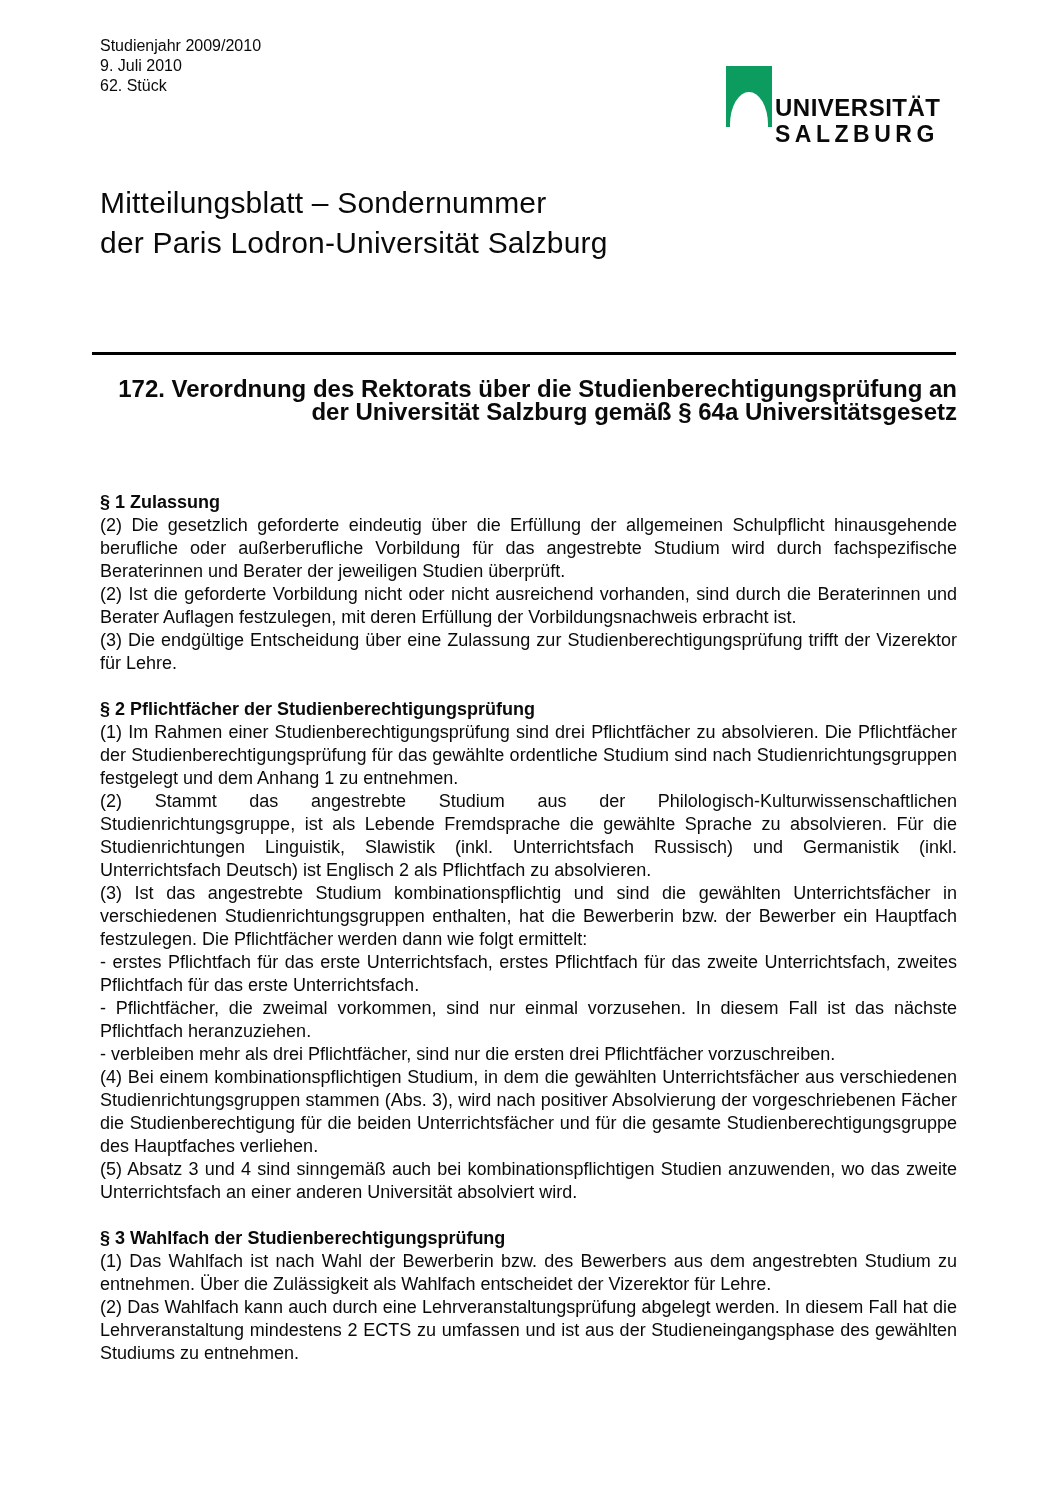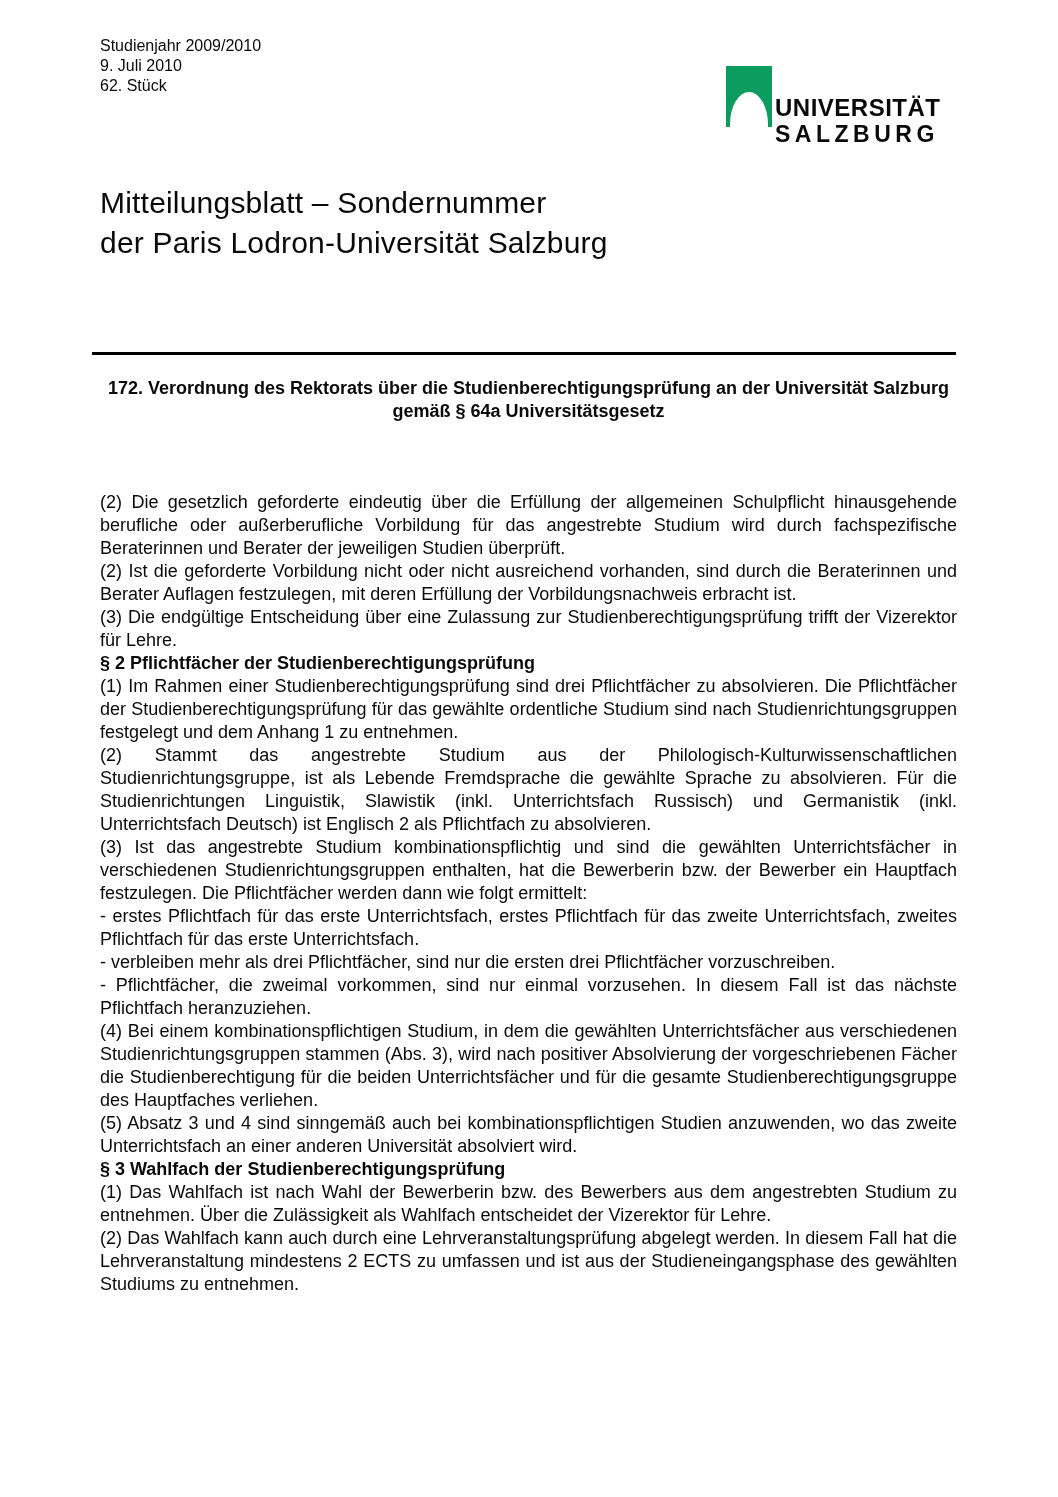--- a/index.html
+++ b/index.html
@@ -86,37 +86,37 @@
     height: 3px;
     background: #000000;
   }
 
   
   .ordinance {
     position: absolute;
     left: 100px;
     top: 377px;
     width: 857px;
-    font-size: 18px;
+    font-size: 24px;
     font-weight: bold;
     line-height: 23px;
-    text-align: center;
+    text-align: right;
   }
 
   
   .doc-main {
     position: absolute;
     left: 100px;
     top: 491px;
     width: 857px;
     font-size: 18px;
     line-height: 23px;
     text-align: justify;
   }
-  .doc-main section + section { }
+  .doc-main section + section { margin-top: 23px; }
   .doc-main h2 {
     font-size: 18px;
     font-weight: bold;
     line-height: 23px;
     text-align: left;
   }
   .doc-main p { margin: 0; }
 </style>
 </head>
 <body>
@@ -144,33 +144,34 @@
     <div data-bind="document.title_line2">der Paris Lodron-Universität Salzburg</div>
   </h1>
 
   <div class="rule"></div>
 
   <div class="ordinance" data-bind="document.ordinance_heading">172. Verordnung des Rektorats über die Studienberechtigungsprüfung an der Universität Salzburg gemäß § 64a Universitätsgesetz</div>
 
   <main class="doc-main">
 
     <section>
+      <h2 data-bind="document.sections.0.heading">§ 1 Zulassung</h2>
       <p data-bind="document.sections.0.paragraphs.0">(2) Die gesetzlich geforderte eindeutig über die Erfüllung der allgemeinen Schulpflicht hinausgehende berufliche oder außerberufliche Vorbildung für das angestrebte Studium wird durch fachspezifische Beraterinnen und Berater der jeweiligen Studien überprüft.</p>
       <p data-bind="document.sections.0.paragraphs.1">(2) Ist die geforderte Vorbildung nicht oder nicht ausreichend vorhanden, sind durch die Beraterinnen und Berater Auflagen festzulegen, mit deren Erfüllung der Vorbildungsnachweis erbracht ist.</p>
       <p data-bind="document.sections.0.paragraphs.2">(3) Die endgültige Entscheidung über eine Zulassung zur Studienberechtigungsprüfung trifft der Vizerektor für Lehre.</p>
     </section>
 
     <section>
       <h2 data-bind="document.sections.1.heading">§ 2 Pflichtfächer der Studienberechtigungsprüfung</h2>
       <p data-bind="document.sections.1.paragraphs.0">(1) Im Rahmen einer Studienberechtigungsprüfung sind drei Pflichtfächer zu absolvieren. Die Pflichtfächer der Studienberechtigungsprüfung für das gewählte ordentliche Studium sind nach Studienrichtungsgruppen festgelegt und dem Anhang 1 zu entnehmen.</p>
       <p data-bind="document.sections.1.paragraphs.1">(2) Stammt das angestrebte Studium aus der Philologisch-Kulturwissenschaftlichen Studienrichtungsgruppe, ist als Lebende Fremdsprache die gewählte Sprache zu absolvieren. Für die Studienrichtungen Linguistik, Slawistik (inkl. Unterrichtsfach Russisch) und Germanistik (inkl. Unterrichtsfach Deutsch) ist Englisch 2 als Pflichtfach zu absolvieren.</p>
       <p data-bind="document.sections.1.paragraphs.2">(3) Ist das angestrebte Studium kombinationspflichtig und sind die gewählten Unterrichtsfächer in verschiedenen Studienrichtungsgruppen enthalten, hat die Bewerberin bzw. der Bewerber ein Hauptfach festzulegen. Die Pflichtfächer werden dann wie folgt ermittelt:</p>
       <p data-bind="document.sections.1.paragraphs.3">- erstes Pflichtfach für das erste Unterrichtsfach, erstes Pflichtfach für das zweite Unterrichtsfach, zweites Pflichtfach für das erste Unterrichtsfach.</p>
+      <p data-bind="document.sections.1.paragraphs.4">- Pflichtfächer, die zweimal vorkommen, sind nur einmal vorzusehen. In diesem Fall ist das nächste Pflichtfach heranzuziehen.</p>
       <p data-bind="document.sections.1.paragraphs.5">- verbleiben mehr als drei Pflichtfächer, sind nur die ersten drei Pflichtfächer vorzuschreiben.</p>
-      <p data-bind="document.sections.1.paragraphs.4">- Pflichtfächer, die zweimal vorkommen, sind nur einmal vorzusehen. In diesem Fall ist das nächste Pflichtfach heranzuziehen.</p>
       <p data-bind="document.sections.1.paragraphs.6">(4) Bei einem kombinationspflichtigen Studium, in dem die gewählten Unterrichtsfächer aus verschiedenen Studienrichtungsgruppen stammen (Abs. 3), wird nach positiver Absolvierung der vorgeschriebenen Fächer die Studienberechtigung für die beiden Unterrichtsfächer und für die gesamte Studienberechtigungsgruppe des Hauptfaches verliehen.</p>
       <p data-bind="document.sections.1.paragraphs.7">(5) Absatz 3 und 4 sind sinngemäß auch bei kombinationspflichtigen Studien anzuwenden, wo das zweite Unterrichtsfach an einer anderen Universität absolviert wird.</p>
     </section>
 
     <section>
       <h2 data-bind="document.sections.2.heading">§ 3 Wahlfach der Studienberechtigungsprüfung</h2>
       <p data-bind="document.sections.2.paragraphs.0">(1) Das Wahlfach ist nach Wahl der Bewerberin bzw. des Bewerbers aus dem angestrebten Studium zu entnehmen. Über die Zulässigkeit als Wahlfach entscheidet der Vizerektor für Lehre.</p>
       <p data-bind="document.sections.2.paragraphs.1">(2) Das Wahlfach kann auch durch eine Lehrveranstaltungsprüfung abgelegt werden. In diesem Fall hat die Lehrveranstaltung mindestens 2 ECTS zu umfassen und ist aus der Studieneingangsphase des gewählten Studiums zu entnehmen.</p>
     </section>
 

